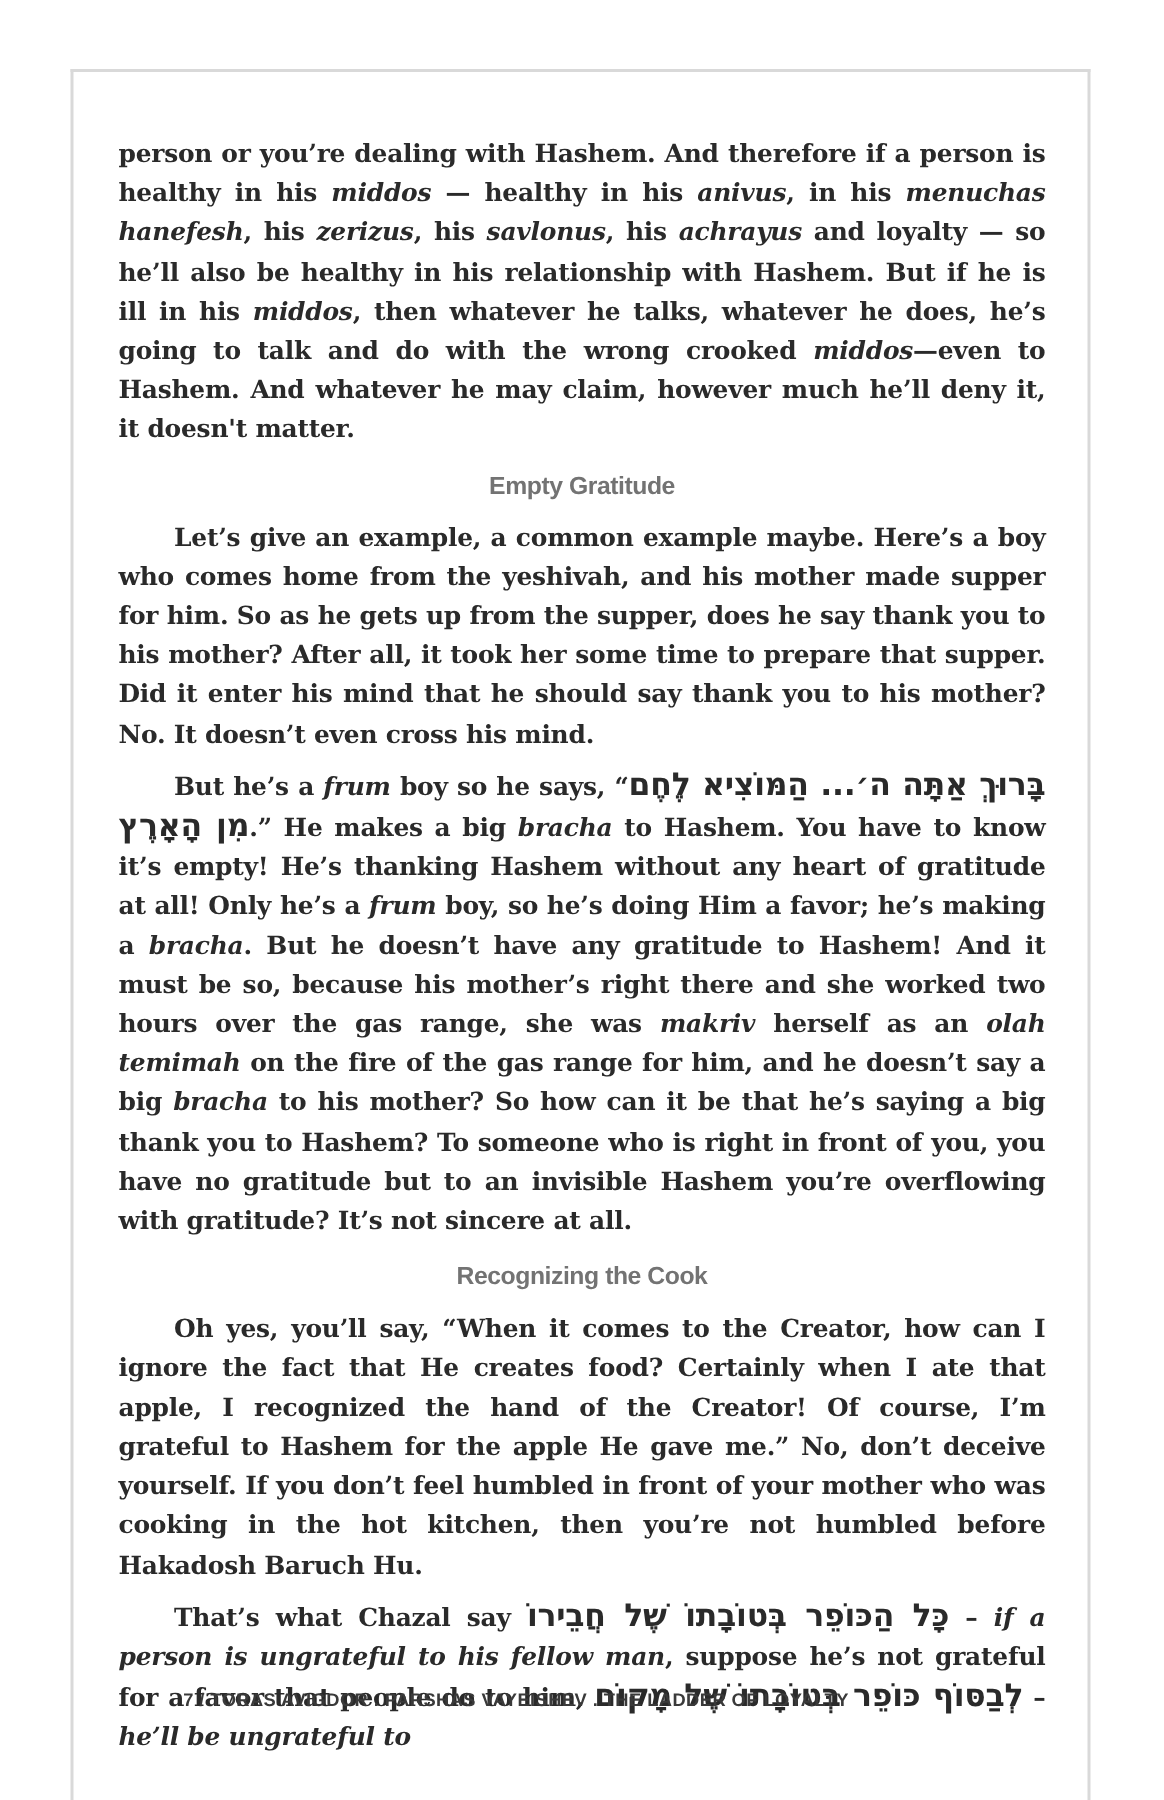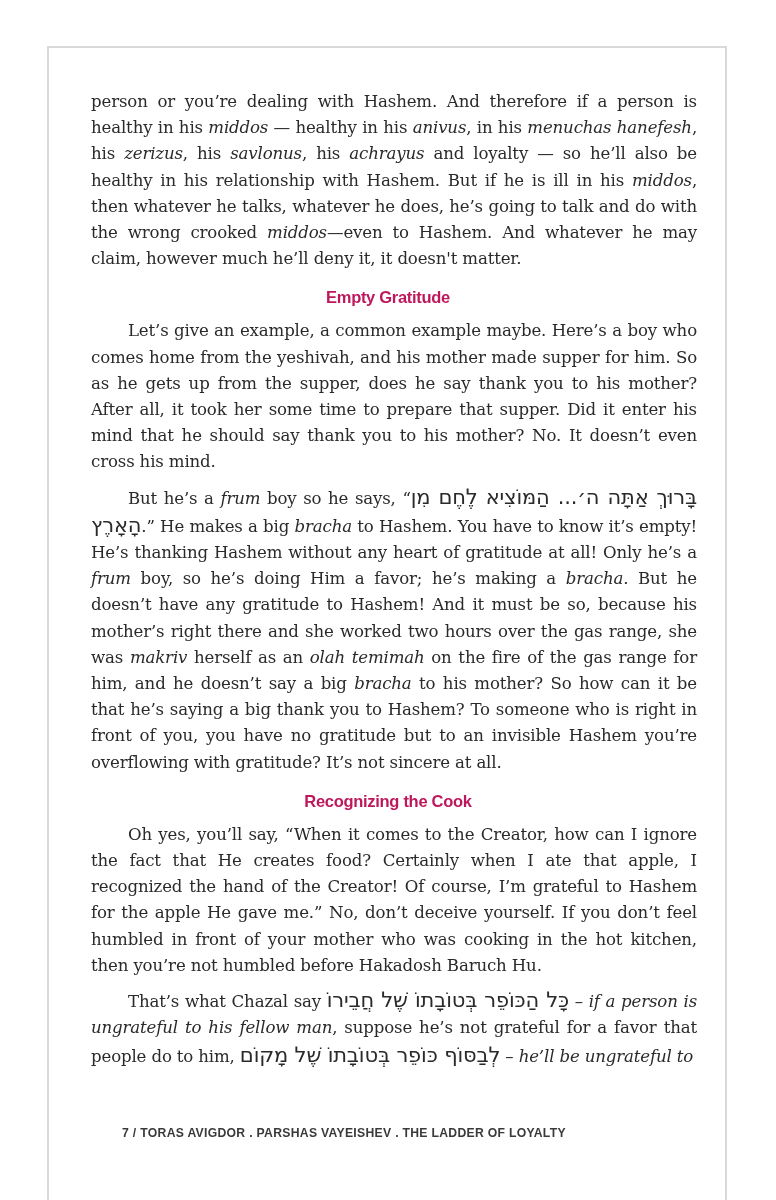--- a/index.html
+++ b/index.html
@@ -22,32 +22,33 @@
       position: absolute;
       left: 79px; top: 89px;
       width: 618px;
       font-family: "DejaVu Serif", "Liberation Serif", serif;
       font-size: 16.6px;
       line-height: 26.2px;
       color: #2a2a2a;
       letter-spacing: -0.15px;
     }
     .para {
-      margin: 0 0 8px 12px;
+      margin: 0 0 8px 0;
       text-align: justify;
       text-align-last: left;
+      font-weight: bold;
     }
     .para.indent { text-indent: 37px; }
     .para i { font-style: italic; }
     .heading {
       font-family: "Liberation Sans", "DejaVu Sans", sans-serif;
       font-weight: bold;
       font-size: 16.5px;
       text-align: center;
-      color: #be185d;
+      color: #737373;
       margin: 12px 0 8px 0;
       line-height: 26px;
       letter-spacing: -0.3px;
     }
     .hebrew {
       font-family: "DejaVu Sans", sans-serif;
       font-size: 21px;
       direction: rtl;
       unicode-bidi: isolate;
     }

